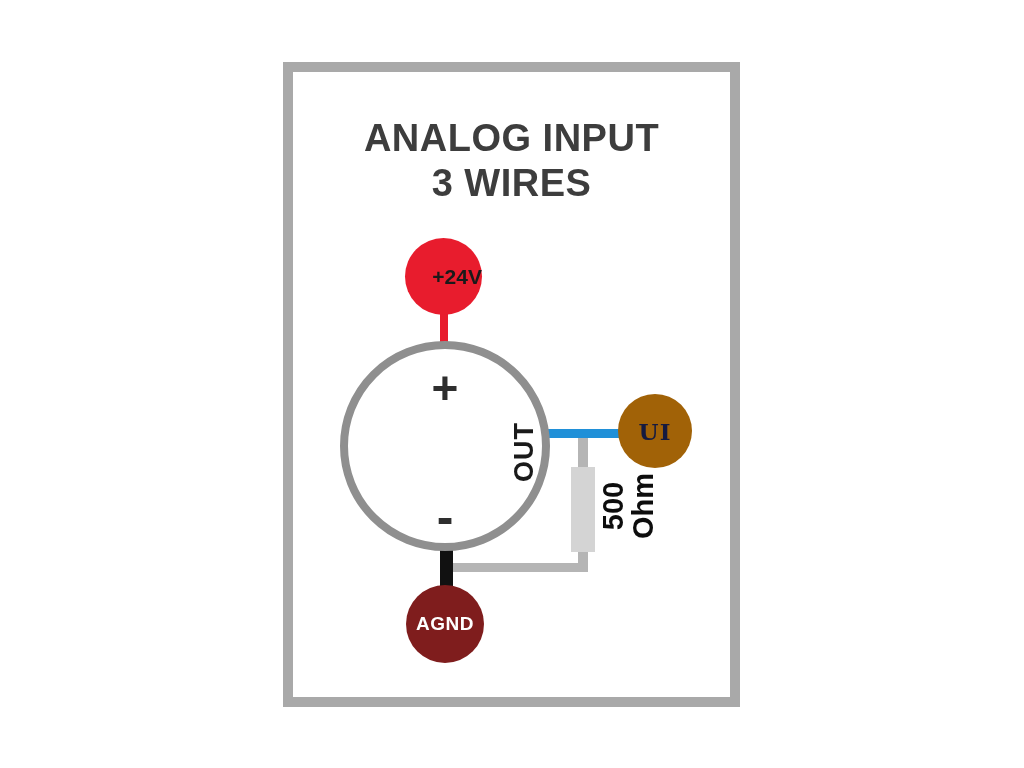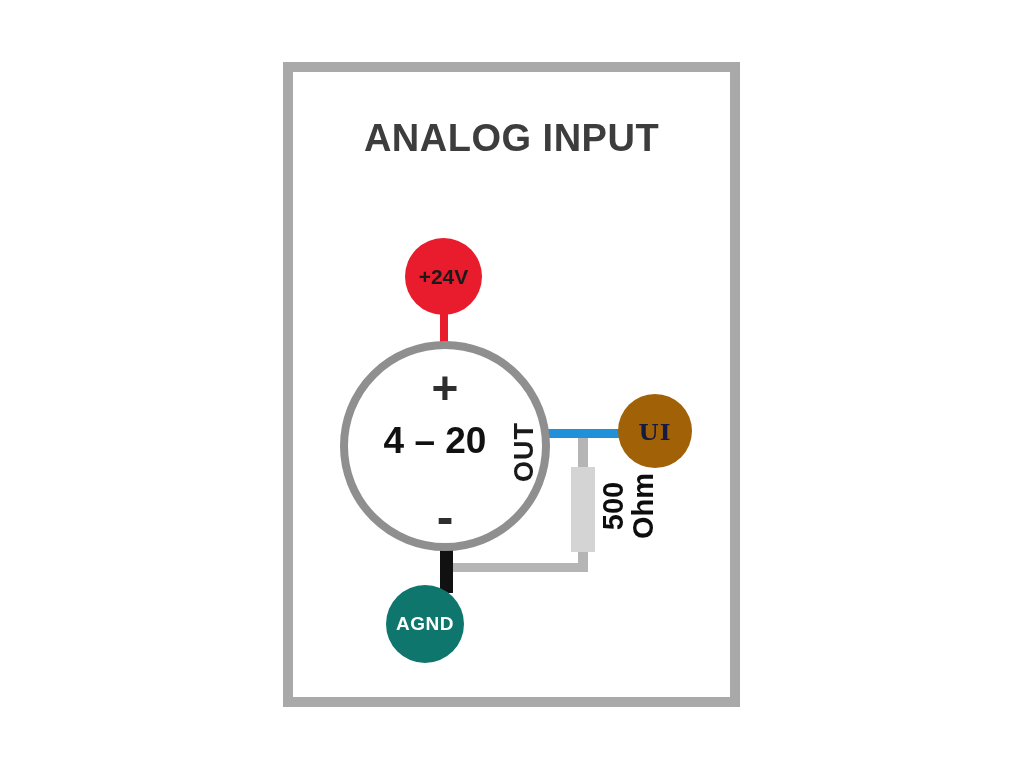--- a/index.html
+++ b/index.html
@@ -131,64 +131,65 @@
     justify-content: center;
     font-weight: bold;
     z-index: 4;
   }
   .terminal-power {
     left: 405px; top: 238px;
     width: 77px; height: 77px;
     background: #e81c2d;
     color: #1a1a1a;
     font-size: 21px;
+    justify-content: flex-end;
   }
   .terminal-ui {
     left: 618px; top: 394px;
     width: 74px; height: 74px;
     background: #a16207;
     color: #151a40;
     font-size: 23px;
     font-family: "DejaVu Serif", serif;
     letter-spacing: 1px;
   }
   .terminal-ground {
-    left: 386px; top: 585px;
+    left: 406px; top: 585px;
     width: 78px; height: 78px;
-    background: #0f766e;
+    background: #7f1d1d;
     color: #ffffff;
     font-size: 19px;
     letter-spacing: 0.5px;
   }
 </style>
 </head>
 <body>
 
 <div class="stage">
 
   <div class="frame"></div>
 
   <div class="title">
     <div>ANALOG INPUT</div>
+    <div>3 WIRES</div>
   </div>
 
   <div class="wire wire-red"></div>
   <div class="wire wire-blue"></div>
   <div class="wire wire-gray-drop"></div>
   <div class="wire wire-gray-below"></div>
   <div class="wire wire-gray-horiz"></div>
   <div class="wire wire-black"></div>
 
   <div class="resistor"></div>
   <div class="resistor-label">500 Ohm</div>
 
   <div class="sensor-circle"></div>
   <div class="sensor-plus">+</div>
   <div class="sensor-value">
-    <div>4 – 20</div>
   </div>
   <div class="sensor-minus">-</div>
   <div class="sensor-out">OUT</div>
 
   <div class="terminal terminal-power">
     <span>+24V</span>
   </div>
   <div class="terminal terminal-ui">
     <span>UI</span>
   </div>

